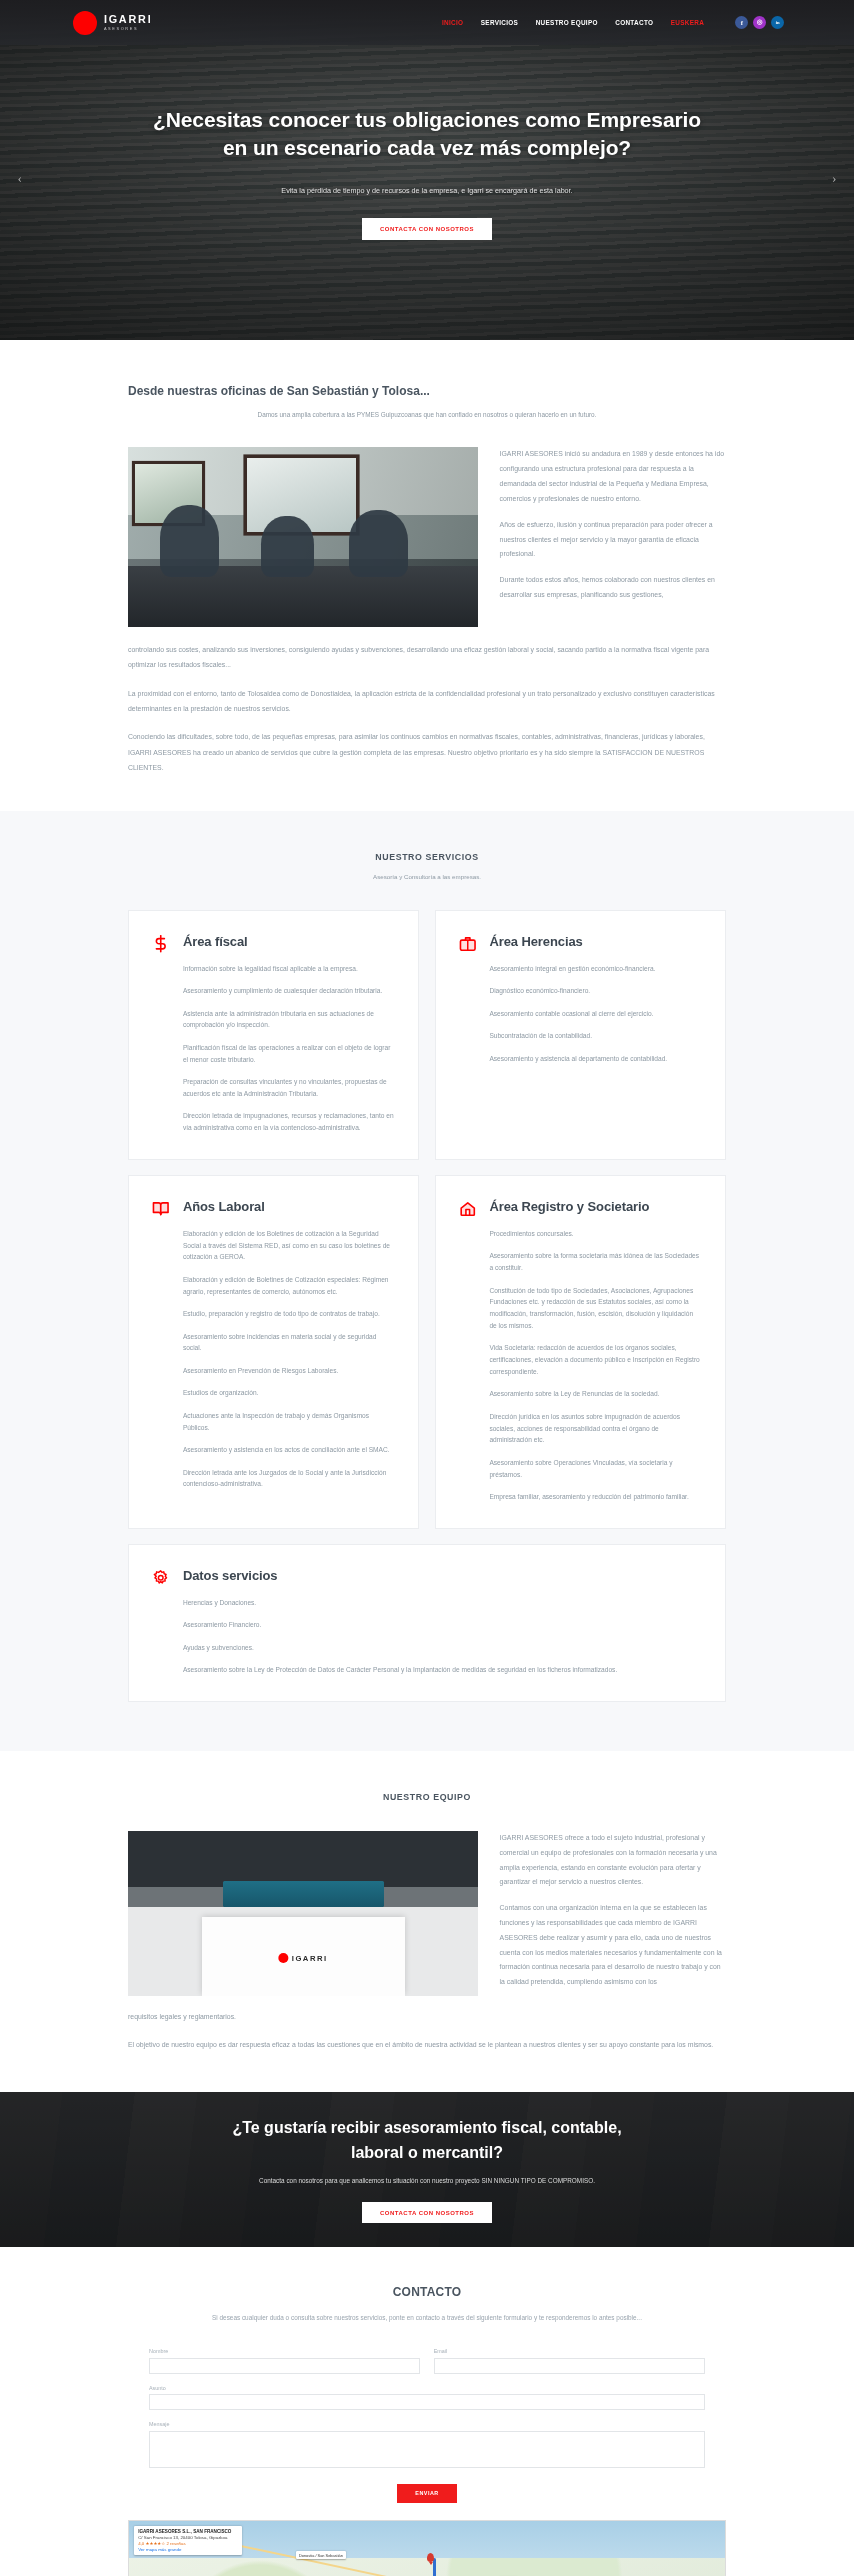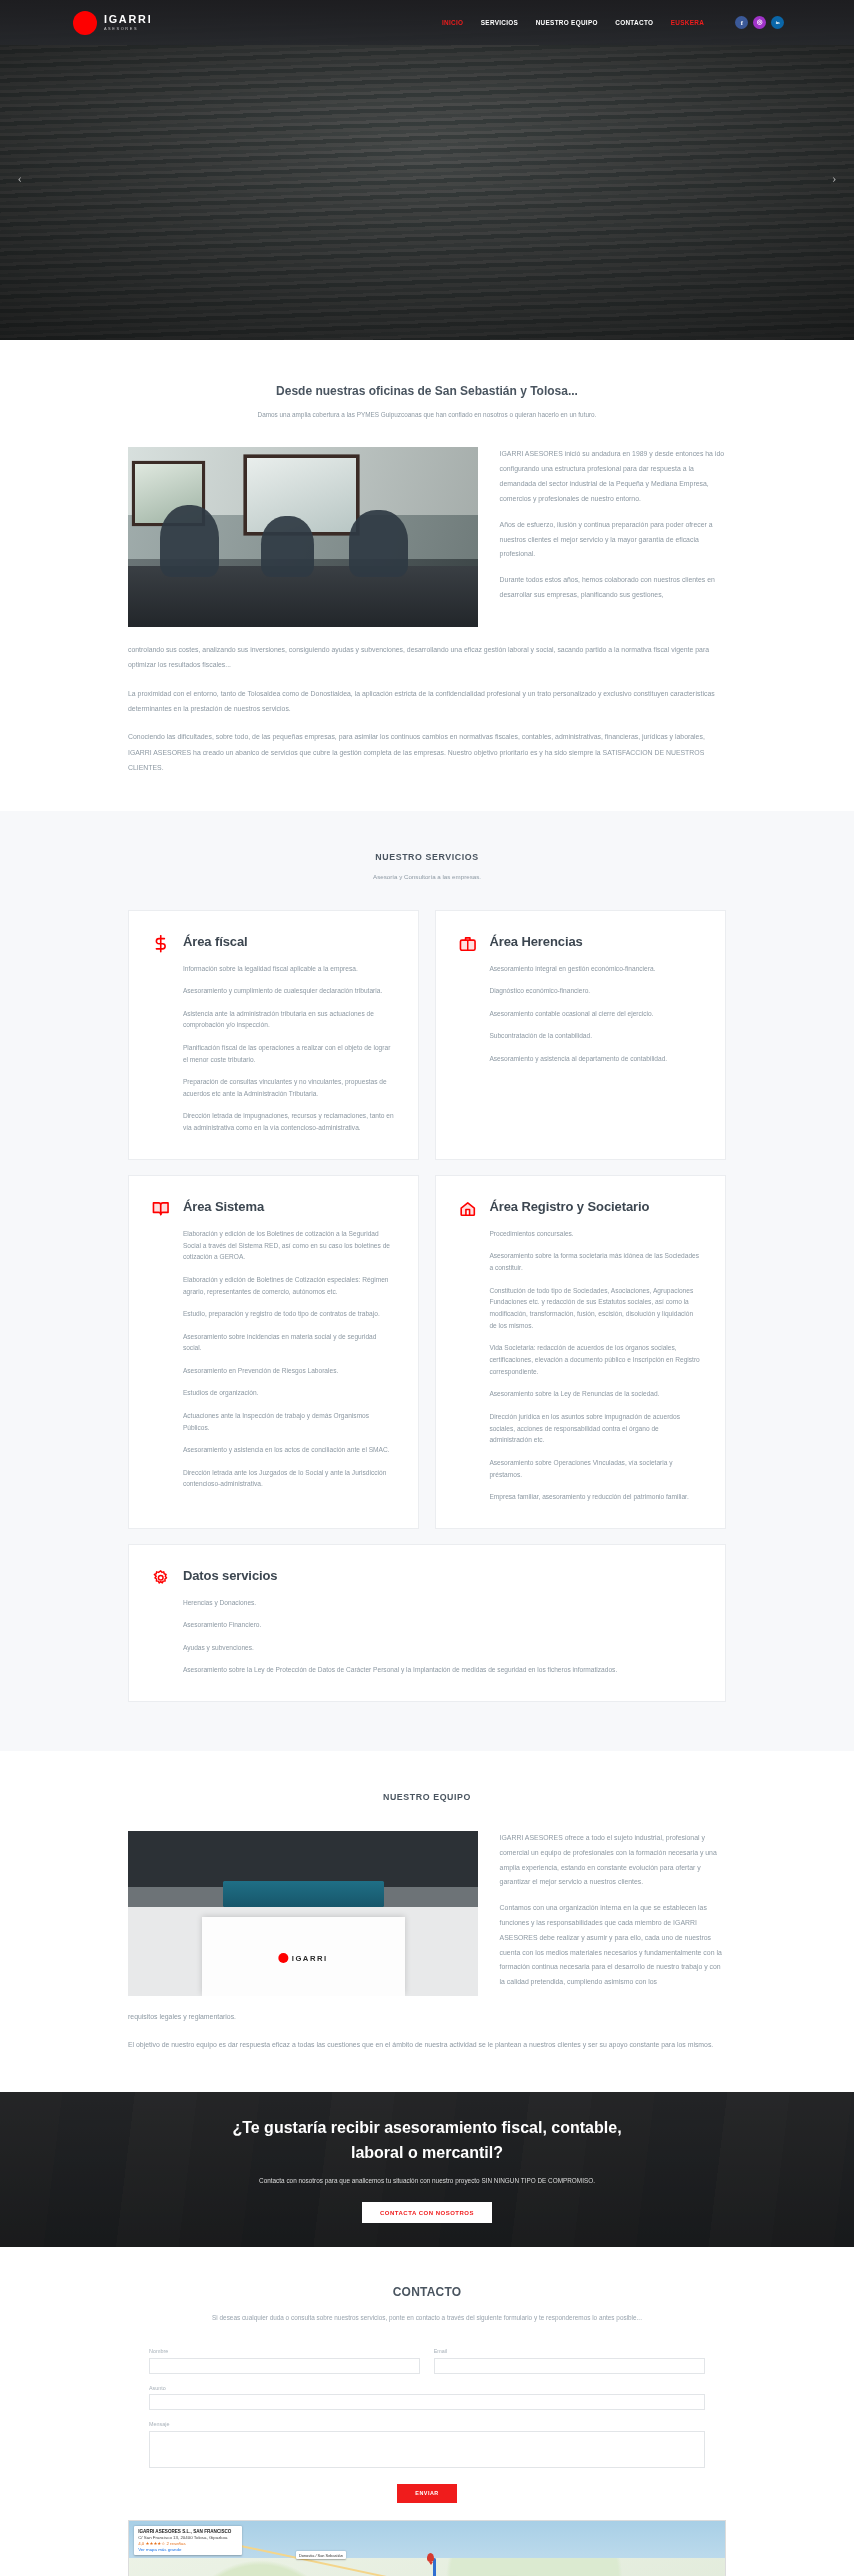--- a/index.html
+++ b/index.html
@@ -145,25 +145,30 @@
           <span class="s-ig">◎</span>
           <span class="s-li" style="font-size:4.6px">in</span>
         </span>
       </nav>
     </div>
   </div>
 
   <div class="arrow l">‹</div>
   <div class="arrow r">›</div>
 
+  <div class="hero-inner">
+    <h1>¿Necesitas conocer tus obligaciones como Empresario en un escenario cada vez más complejo?</h1>
+    <p>Evita la pérdida de tiempo y de recursos de la empresa, e Igarri se encargará de esta labor.</p>
+    <a href="#" class="btn-red">CONTACTA CON NOSOTROS</a>
+  </div>
 </section>
 
 <section class="about">
   <div class="wrap">
-    <h2 style="text-align:center;color:#4a5560;font-size:12px;font-weight:bold">Desde nuestras oficinas de San Sebastián y Tolosa...</h2>
+    <h2 style="text-align:left;color:#4a5560;font-size:12px;font-weight:bold">Desde nuestras oficinas de San Sebastián y Tolosa...</h2>
     <p style="text-align:center;color:#8d99a3;font-size:6.4px;margin-top:13.4px">Damos una amplia cobertura a las PYMES Guipuzcoanas que han confiado en nosotros o quieran hacerlo en un futuro.</p>
 
     <div class="about-cols">
       <div class="photo">
         <div class="ph"></div>
           <div class="win2"></div>
           <div class="win"></div>
           <div class="tbl"></div>
         <div class="pz" style="left:9%;width:17%;height:40%"></div>
         <div class="pz" style="left:38%;width:15%;height:34%"></div>
@@ -232,21 +237,21 @@
       </div>
 
       <div class="card">
         <div class="ic">
           <svg width="17.5" height="17.5" viewBox="0 0 24 24" fill="#ffe0e0" stroke="#fe0000" stroke-width="2.2" stroke-linejoin="round">
             <path d="M2 4h7a3 3 0 0 1 3 3v13a3 3 0 0 0-3-3H2z"></path>
               <path d="M22 4h-7a3 3 0 0 0-3 3v13a3 3 0 0 1 3-3h7z"></path>
           </svg>
         </div>
         <div style="flex:1">
-          <h3>Área Sistema</h3>
+          <h3>Años Laboral</h3>
           <ul>
             <li>Elaboración y edición de los Boletines de cotización a la Seguridad Social a través del Sistema RED, así como en su caso los boletines de cotización a GEROA.</li>
             <li>Elaboración y edición de Boletines de Cotización especiales: Régimen agrario, representantes de comercio, autónomos etc.</li>
             <li>Estudio, preparación y registro de todo tipo de contratos de trabajo.</li>
             <li>Asesoramiento sobre incidencias en materia social y de seguridad social.</li>
             <li>Asesoramiento en Prevención de Riesgos Laborales.</li>
             <li>Estudios de organización.</li>
             <li>Actuaciones ante la Inspección de trabajo y demás Organismos Públicos.</li>
             <li>Asesoramiento y asistencia en los actos de conciliación ante el SMAC.</li>
             <li>Dirección letrada ante los Juzgados de lo Social y ante la Jurisdicción contencioso-administrativa.</li>

